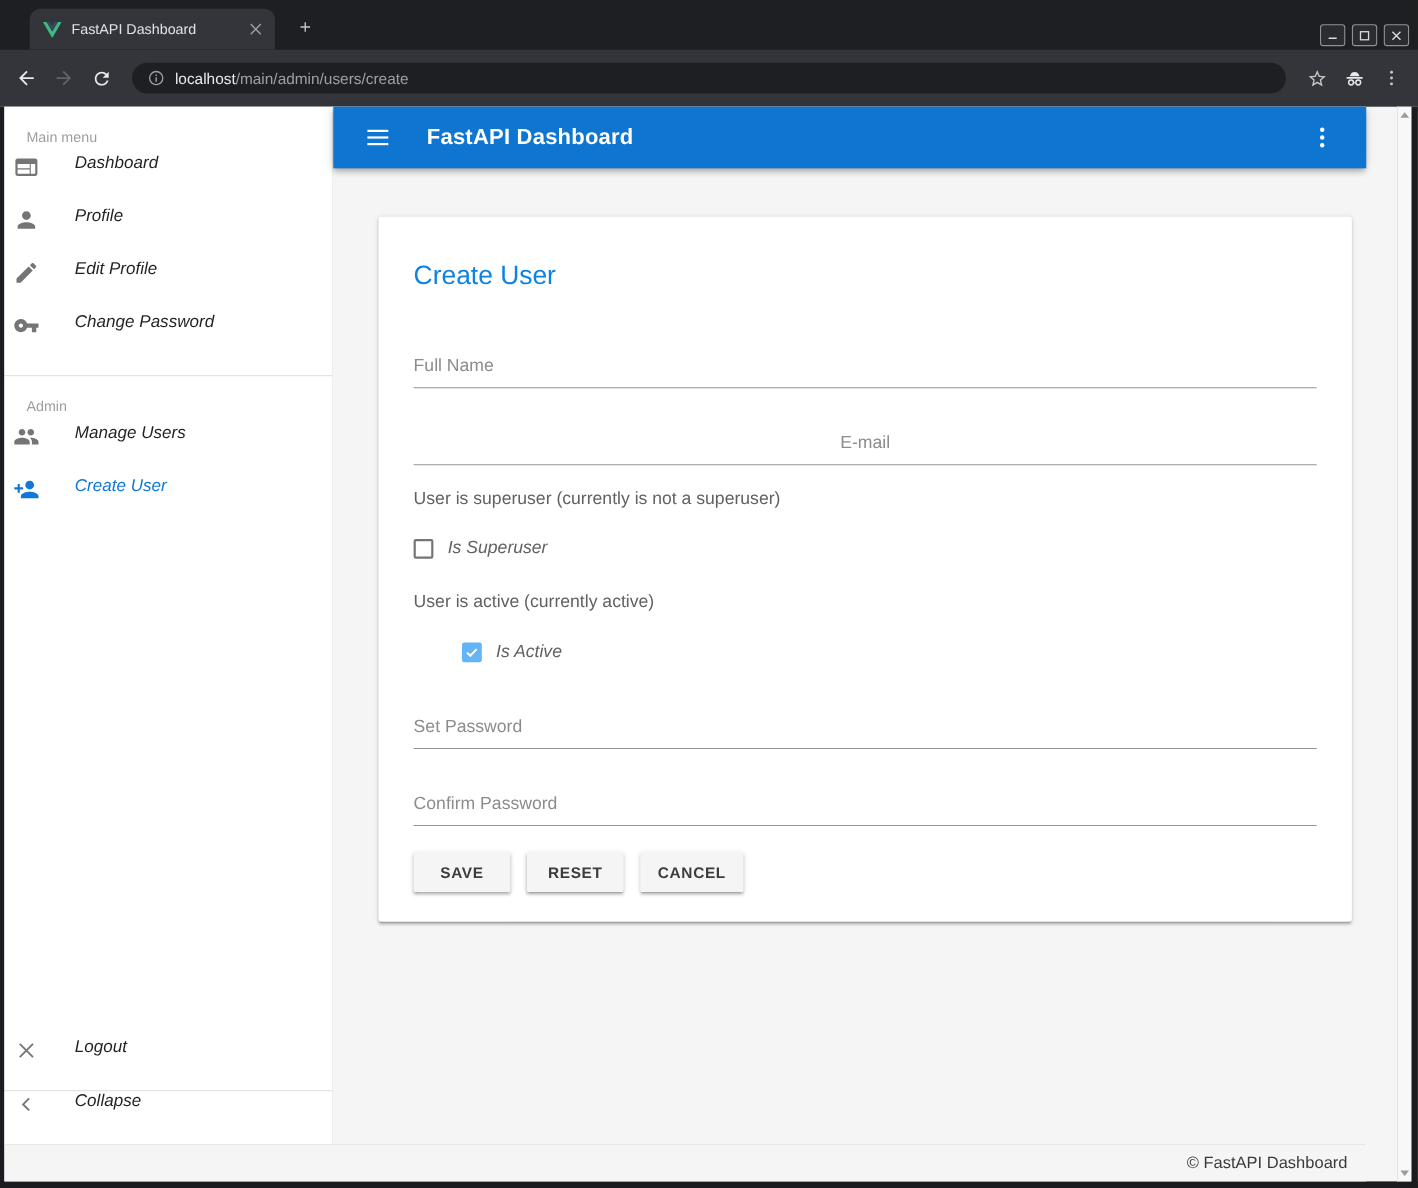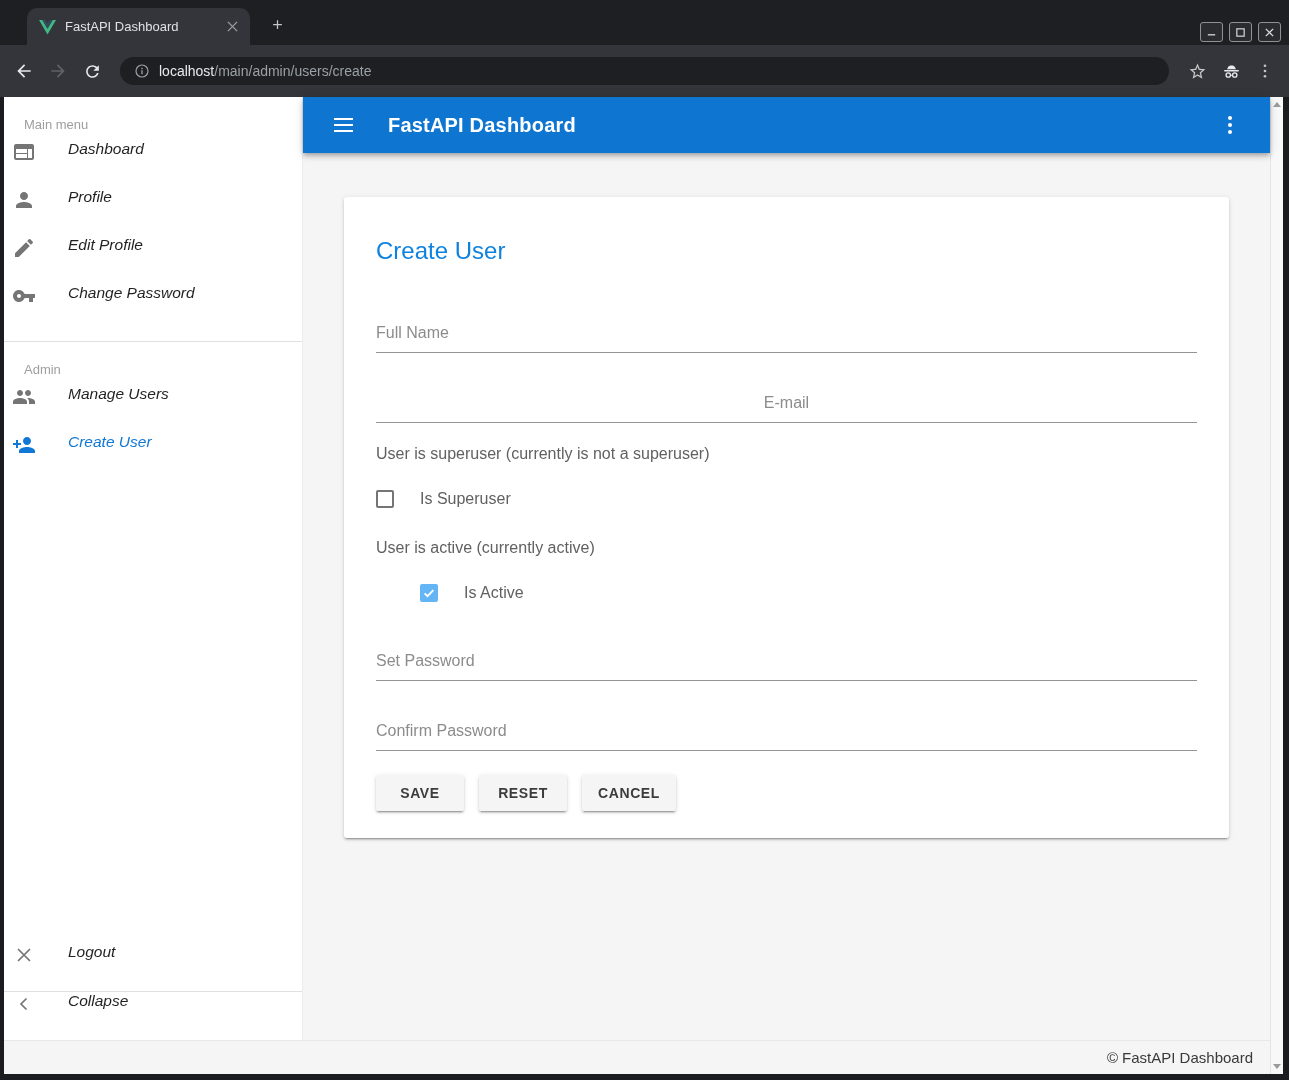--- a/index.html
+++ b/index.html
@@ -23,21 +23,21 @@
   
   .toolbar { height:52px; background:#33353a; display:flex; align-items:center; padding:0 10px; gap:6px; flex-shrink:0; }
   .nav-icon { width:28px; height:28px; display:flex; align-items:center; justify-content:center; border-radius:50%; flex-shrink:0; }
   .omnibox { flex:1; height:28px; background:#1e1f22; border-radius:14px; display:flex; align-items:center;
              padding:0 14px; gap:9px; margin:0 8px; min-width:0; }
   .url { font-size:14px; color:#e8eaed; white-space:nowrap; overflow:hidden; }
   .url .path { color:#9aa0a6; }
 
   
   .viewport { flex:1; display:flex; background:#f5f5f5; border-left:4px solid #1b1c1f;
-              border-right:6px solid #1b1c1f; border-bottom:6px solid #1b1c1f; min-height:0; }
+              border-right:6px solid #1b1c1f; border-bottom:6px solid #1b1c1f; min-height:0;gap:28px; }
   .app { flex:1; display:flex; flex-direction:column; min-width:0; }
   .app-body { flex:1; display:flex; min-height:0; }
 
   
   .scrollbar { width:13px; background:#f8f8f8; border-left:1px solid #e4e4e4; display:flex; flex-direction:column;
                justify-content:space-between; align-items:center; padding:5px 0; flex-shrink:0; }
   .arr-up { width:0; height:0; border-left:4px solid transparent; border-right:4px solid transparent; border-bottom:5px solid #9b9b9b; }
   .arr-down { width:0; height:0; border-left:4px solid transparent; border-right:4px solid transparent; border-top:5px solid #9b9b9b; }
 
   
@@ -82,21 +82,21 @@
   .mt-hint2 { margin-top:31px; }
   .mt-cb2 { margin-top:27px;padding-left:44px; }
   .mt-setpw { margin-top:50px; }
   .mt-confirm { margin-top:41px; }
   .cb-row { display:flex; align-items:center; cursor:pointer; }
   .cb-box { width:18px; height:18px; border:2px solid #757575; border-radius:2px; background:#fff;
             display:flex; align-items:center; justify-content:center; flex-shrink:0; }
   .cb-box svg { display:none; }
   .cb-box.checked { background:var(--check); border-color:var(--check); }
   .cb-box.checked svg { display:block; }
-  .cb-label { margin-left:26px; font-size:16px; color:#616161; }
+  .cb-label { margin-left:13px; font-size:16px; color:#616161;font-style:italic; }
   .btn-row { margin-top:24px; display:flex; gap:15px; }
   .btn { height:36px; min-width:88px; padding:0 16px; background:#f5f5f5; border:none; border-radius:2px;
          font-family:"Liberation Sans", sans-serif; font-size:14px; font-weight:bold; letter-spacing:.6px; color:#3c3c3c;
          box-shadow:0 3px 1px -2px rgba(0,0,0,.2),0 2px 2px 0 rgba(0,0,0,.14),0 1px 5px 0 rgba(0,0,0,.12);
          cursor:pointer; }
 
   
   .footer { height:34px; background:#f5f5f5; border-top:1px solid #e8e8e8; display:flex; align-items:center;
             justify-content:flex-end; padding-right:17px; font-size:15px; color:#3a3a3a; flex-shrink:0; }
 </style>

